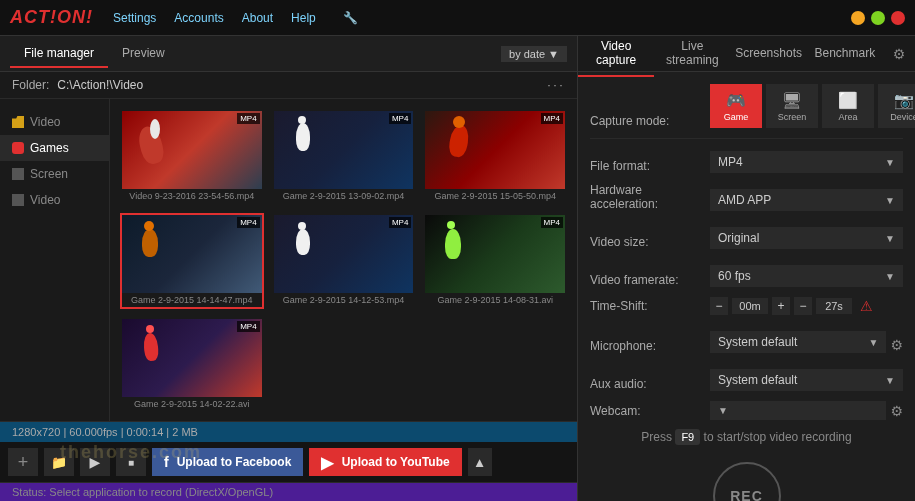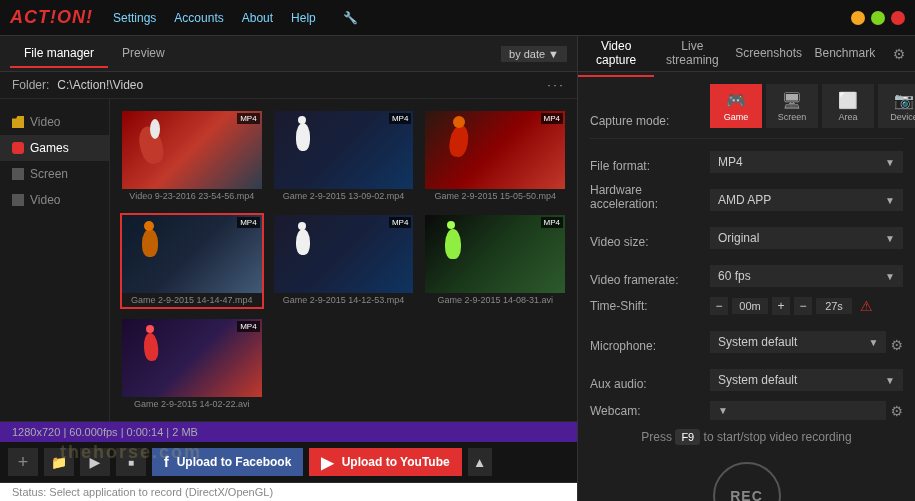--- a/index.html
+++ b/index.html
@@ -206,21 +206,21 @@
     .art1 { background: linear-gradient(135deg, #8b0000 0%, #c0392b 50%, #2c3e50 100%); }
     .art2 { background: linear-gradient(135deg, #1a1a2e 0%, #16213e 50%, #0f3460 100%); position: relative; }
     .art3 { background: linear-gradient(135deg, #2c1810 0%, #8b0000 50%, #c0392b 100%); }
     .art4 { background: linear-gradient(135deg, #0d1b2a 0%, #1b263b 50%, #415a77 100%); }
     .art5 { background: linear-gradient(135deg, #0a0a0a 0%, #1a3a1a 50%, #2d5a2d 100%); }
     .art6 { background: linear-gradient(135deg, #1a0a2e 0%, #2d1b4e 50%, #c0392b 100%); }
 
     
     #bottom-bar {
       border-top: 1px solid #2a2a2a;
-      background: #4c1d95;
+      background: #0c4a6e;
     }
     #video-meta {
       padding: 4px 12px;
       font-size: 11px;
       color: #aaa;
     }
     #controls-bar {
       display: flex;
       align-items: center;
       padding: 4px 8px;
@@ -289,21 +289,21 @@
       height: 28px;
       cursor: pointer;
       font-size: 13px;
       display: flex;
       align-items: center;
       justify-content: center;
     }
 
     
     #status-bar {
-      background: #ffffff;
+      background: #4c1d95;
       padding: 3px 12px;
       font-size: 11px;
       color: #888;
       border-top: 1px solid #2a2a2a;
     }
 
     
     #right-panel {
       width: 337px;
       display: flex;

